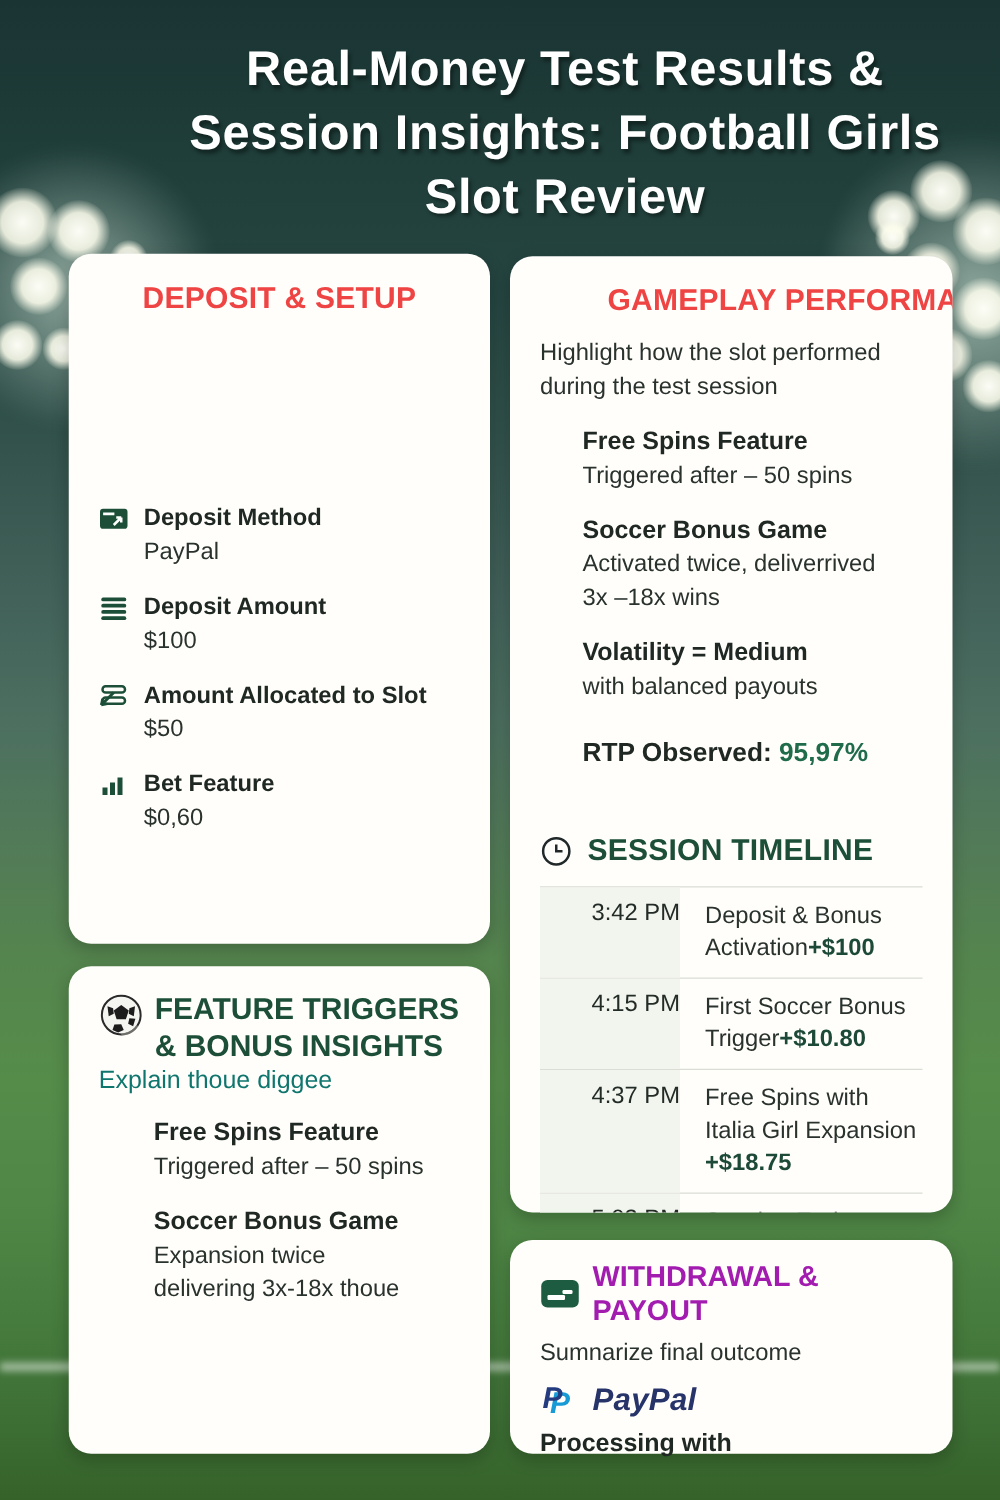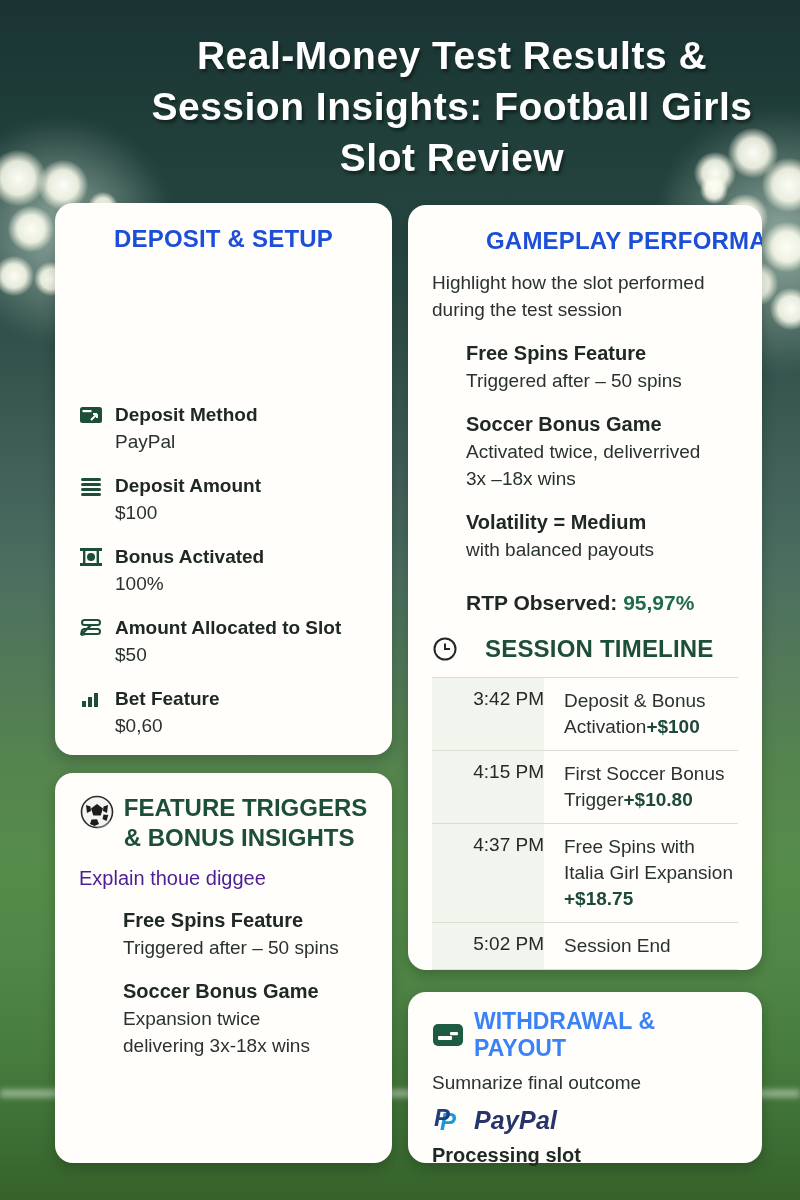--- a/index.html
+++ b/index.html
@@ -43,67 +43,67 @@
     text-shadow:2px 3px 3px rgba(8,18,14,.55);
     margin-left:40px;
   }
   
   .card{
     position:absolute;background:#fffefb;border-radius:18px;
     box-shadow:0 5px 14px rgba(0,0,0,.22);
     box-sizing:border-box;
   }
   .card-title{
-    color:#1d4ed8;font-weight:800;font-size:24px;letter-spacing:.2px;
+    color:#ef4444;font-weight:800;font-size:24px;letter-spacing:.2px;
   }
   
   .card.deposit{left:55px;top:203px;width:337px;height:552px;padding:22px 24px;}
   .deposit .card-title{text-align:center;}
   .d-list{margin-top:148px;}
   .d-item{display:flex;align-items:flex-start;margin-bottom:17px;}
   .d-icon{width:24px;flex:0 0 24px;margin-top:3px;}
   .d-text{margin-left:12px;}
   .d-label{font-size:19px;font-weight:700;color:#202824;line-height:27px;}
   .d-value{font-size:19px;color:#2a322e;line-height:27px;}
   
   .card.gameplay{left:408px;top:205px;width:354px;height:765px;padding:22px 24px;overflow:hidden;}
   .gameplay .card-title{white-space:nowrap;padding-left:54px;}
   .g-subtitle{margin-top:14px;font-size:19px;color:#2a322e;line-height:27px;max-width:302px;}
   .g-section{margin-top:17px;margin-left:34px;max-width:258px;}
   .g-head{font-size:20px;font-weight:700;color:#202824;line-height:27px;}
   .g-body{font-size:19px;color:#2a322e;line-height:27px;}
   .g-rtp{margin-top:28px;margin-left:34px;font-size:21px;font-weight:700;color:#202824;}
   .g-rtp .rtp-val{color:#1f6b4a;}
-  .tl-header{margin-top:20px;display:flex;align-items:center;gap:15px;}
+  .tl-header{margin-top:52px;display:flex;align-items:center;}
   .tl-header .tl-icon{width:26px;height:26px;margin-right:12px;}
   .tl-title{color:#1d4f38;font-weight:800;font-size:24px;letter-spacing:.2px;}
   .tl-table{margin-top:14px;border-top:1.5px solid #d9ddd4;}
   .t-row{display:flex;border-bottom:1.5px solid #d9ddd4;}
   .t-time{
     flex:0 0 100px;background:#f2f4ee;
     font-size:19px;color:#232b27;padding:10px 0 10px 12px;text-align:right;
   }
   .t-body{flex:1;padding:10px 2px 10px 20px;}
   .t-line{font-size:19px;color:#2a322e;line-height:26px;}
   .t-flex{display:flex;align-items:baseline;}
   .t-amt{font-weight:700;color:#1d4a38;}
   
   .card.feature{left:55px;top:773px;width:337px;height:390px;padding:20px 24px;}
   .f-titlewrap{display:flex;align-items:flex-start;justify-content:center;}
   .f-ball{width:34px;height:34px;flex:0 0 34px;margin-right:10px;margin-top:2px;}
   .f-title{color:#1d4f38;font-weight:800;font-size:24px;line-height:30px;}
-  .f-subtitle{margin-top:14px;font-size:20px;color:#4c1d95;}
+  .f-subtitle{font-size:20px;color:#0f766e;}
   .f-section{margin-top:16px;margin-left:44px;}
   .f-head{font-size:20px;font-weight:700;color:#202824;line-height:28px;}
   .f-body{font-size:19px;color:#2a322e;line-height:27px;}
   
   .card.withdrawal{left:408px;top:992px;width:354px;height:171px;padding:16px 24px;}
   .w-titlewrap{display:flex;align-items:center;}
   .w-icon{width:32px;height:24px;margin-right:10px;flex:0 0 32px;}
-  .w-title{color:#3b82f6;font-weight:800;font-size:23px;}
+  .w-title{color:#a21caf;font-weight:800;font-size:23px;}
   .w-subtitle{margin-top:10px;font-size:19px;color:#2a322e;}
   .w-paypal{margin-top:10px;display:flex;align-items:center;}
   .w-paypal .pp-mark{width:30px;height:32px;margin-right:12px;}
   .pp-word{font-size:25px;font-weight:800;font-style:italic;color:#27346a;letter-spacing:.2px;}
   .w-footer{margin-top:8px;font-size:20px;font-weight:700;color:#202824;}
   svg{display:block;}
 </style>
 </head>
 <body>
 
@@ -161,35 +161,20 @@
             <rect x="2" y="13" width="20" height="3" rx="1.5" fill="#1d4f38"></rect>
             <rect x="2" y="18" width="20" height="3" rx="1.5" fill="#1d4f38"></rect>
           </svg>
         </span>
         <div class="d-text">
           <div class="d-label">Deposit Amount</div>
           <div class="d-value">$100</div>
         </div>
       </div>
 
-      <div class="d-item">
-        <span class="d-icon">
-          <svg width="24" height="22" viewBox="0 0 24 22">
-            <rect x="1" y="2" width="22" height="3" fill="#1d4f38"></rect>
-            <rect x="1" y="17" width="22" height="3" fill="#1d4f38"></rect>
-            <rect x="4" y="5" width="2.4" height="12" fill="#1d4f38"></rect>
-            <rect x="17.6" y="5" width="2.4" height="12" fill="#1d4f38"></rect>
-            <circle cx="12" cy="11" r="4" fill="#1d4f38"></circle>
-          </svg>
-        </span>
-        <div class="d-text">
-          <div class="d-label">Bonus Activated</div>
-          <div class="d-value">100%</div>
-        </div>
-      </div>
 
       <div class="d-item">
         <span class="d-icon">
           <svg width="24" height="22" viewBox="0 0 24 22">
             <rect x="3" y="3" width="18" height="5" rx="2.5" fill="none" stroke="#1d4f38" stroke-width="2"></rect>
             <rect x="3" y="12" width="18" height="5" rx="2.5" fill="none" stroke="#1d4f38" stroke-width="2"></rect>
             <path d="M2 18 L12 8" stroke="#1d4f38" stroke-width="2.4"></path>
             <path d="M2 18 l5 -1 M2 18 l1 -5" stroke="#1d4f38" stroke-width="2"></path>
           </svg>
         </span>
@@ -312,21 +297,21 @@
     </div>
     <div class="f-subtitle">Explain thoue diggee</div>
 
     <div class="f-section">
       <div class="f-head">Free Spins Feature</div>
       <div class="f-body">Triggered after – 50 spins</div>
     </div>
     <div class="f-section">
       <div class="f-head">Soccer Bonus Game</div>
       <div class="f-body">Expansion twice</div>
-      <div class="f-body">delivering 3x-18x wins</div>
+      <div class="f-body">delivering 3x-18x thoue</div>
     </div>
   </div>
 
   <div class="card withdrawal">
     <div class="w-titlewrap">
       <span class="w-icon">
         <svg width="32" height="24" viewBox="0 0 32 24">
           <rect x="1" y="1" width="30" height="22" rx="5" fill="#1d5c41"></rect>
           <rect x="6" y="13" width="14" height="4" rx="1" fill="#fff"></rect>
           <rect x="18" y="9" width="8" height="3.2" rx="1" fill="#fff"></rect>
@@ -337,16 +322,16 @@
     <div class="w-subtitle">Sumnarize final outcome</div>
     <div class="w-paypal">
       <span class="pp-mark">
         <svg width="30" height="32" viewBox="0 0 30 32">
           <text x="8" y="26" font-family="Liberation Sans, sans-serif" font-size="24" font-weight="bold" font-style="italic" fill="#179bd7">P</text>
           <text x="2" y="22" font-family="Liberation Sans, sans-serif" font-size="24" font-weight="bold" font-style="italic" fill="#253b80">P</text>
         </svg>
       </span>
       <span class="pp-word">PayPal</span>
     </div>
-    <div class="w-footer">Processing slot</div>
+    <div class="w-footer">Processing with</div>
   </div>
 
 </div>
 
 </body></html>

